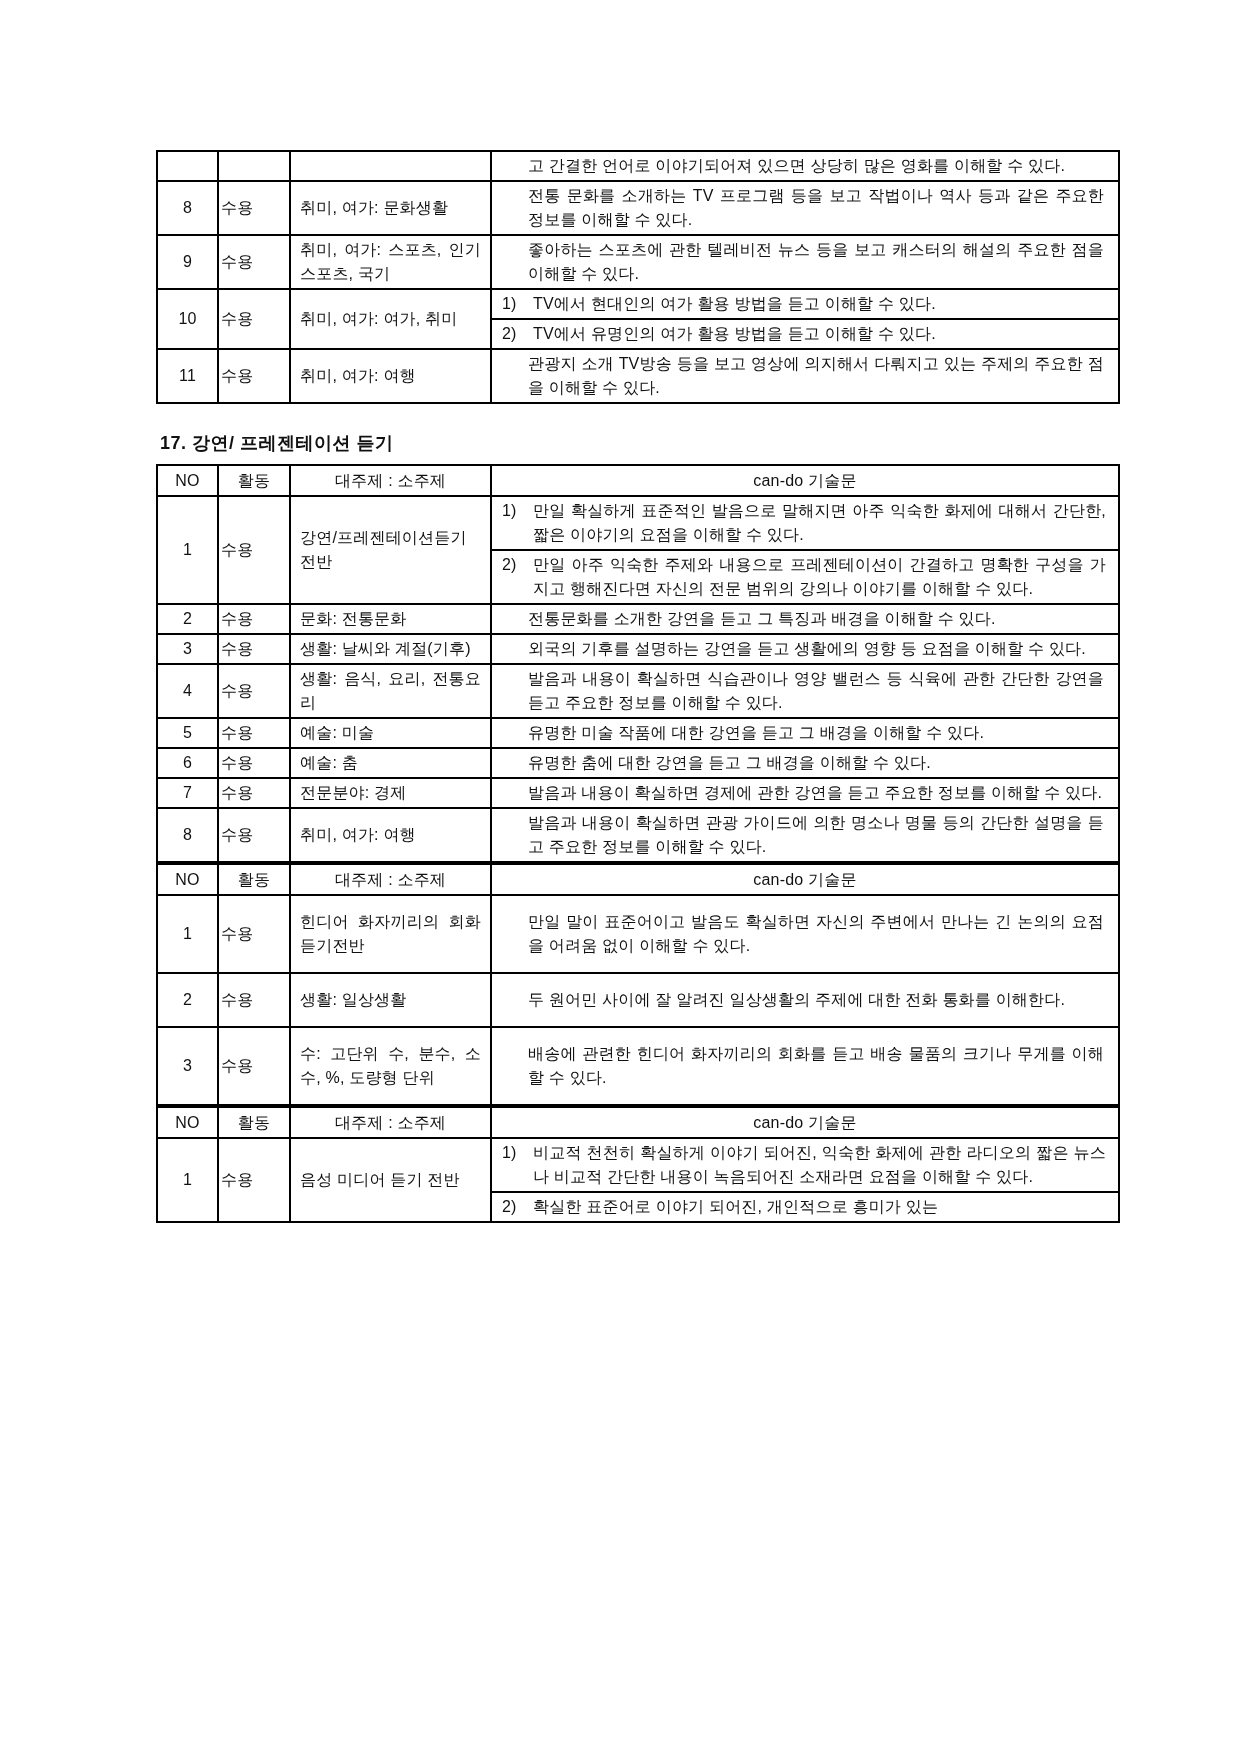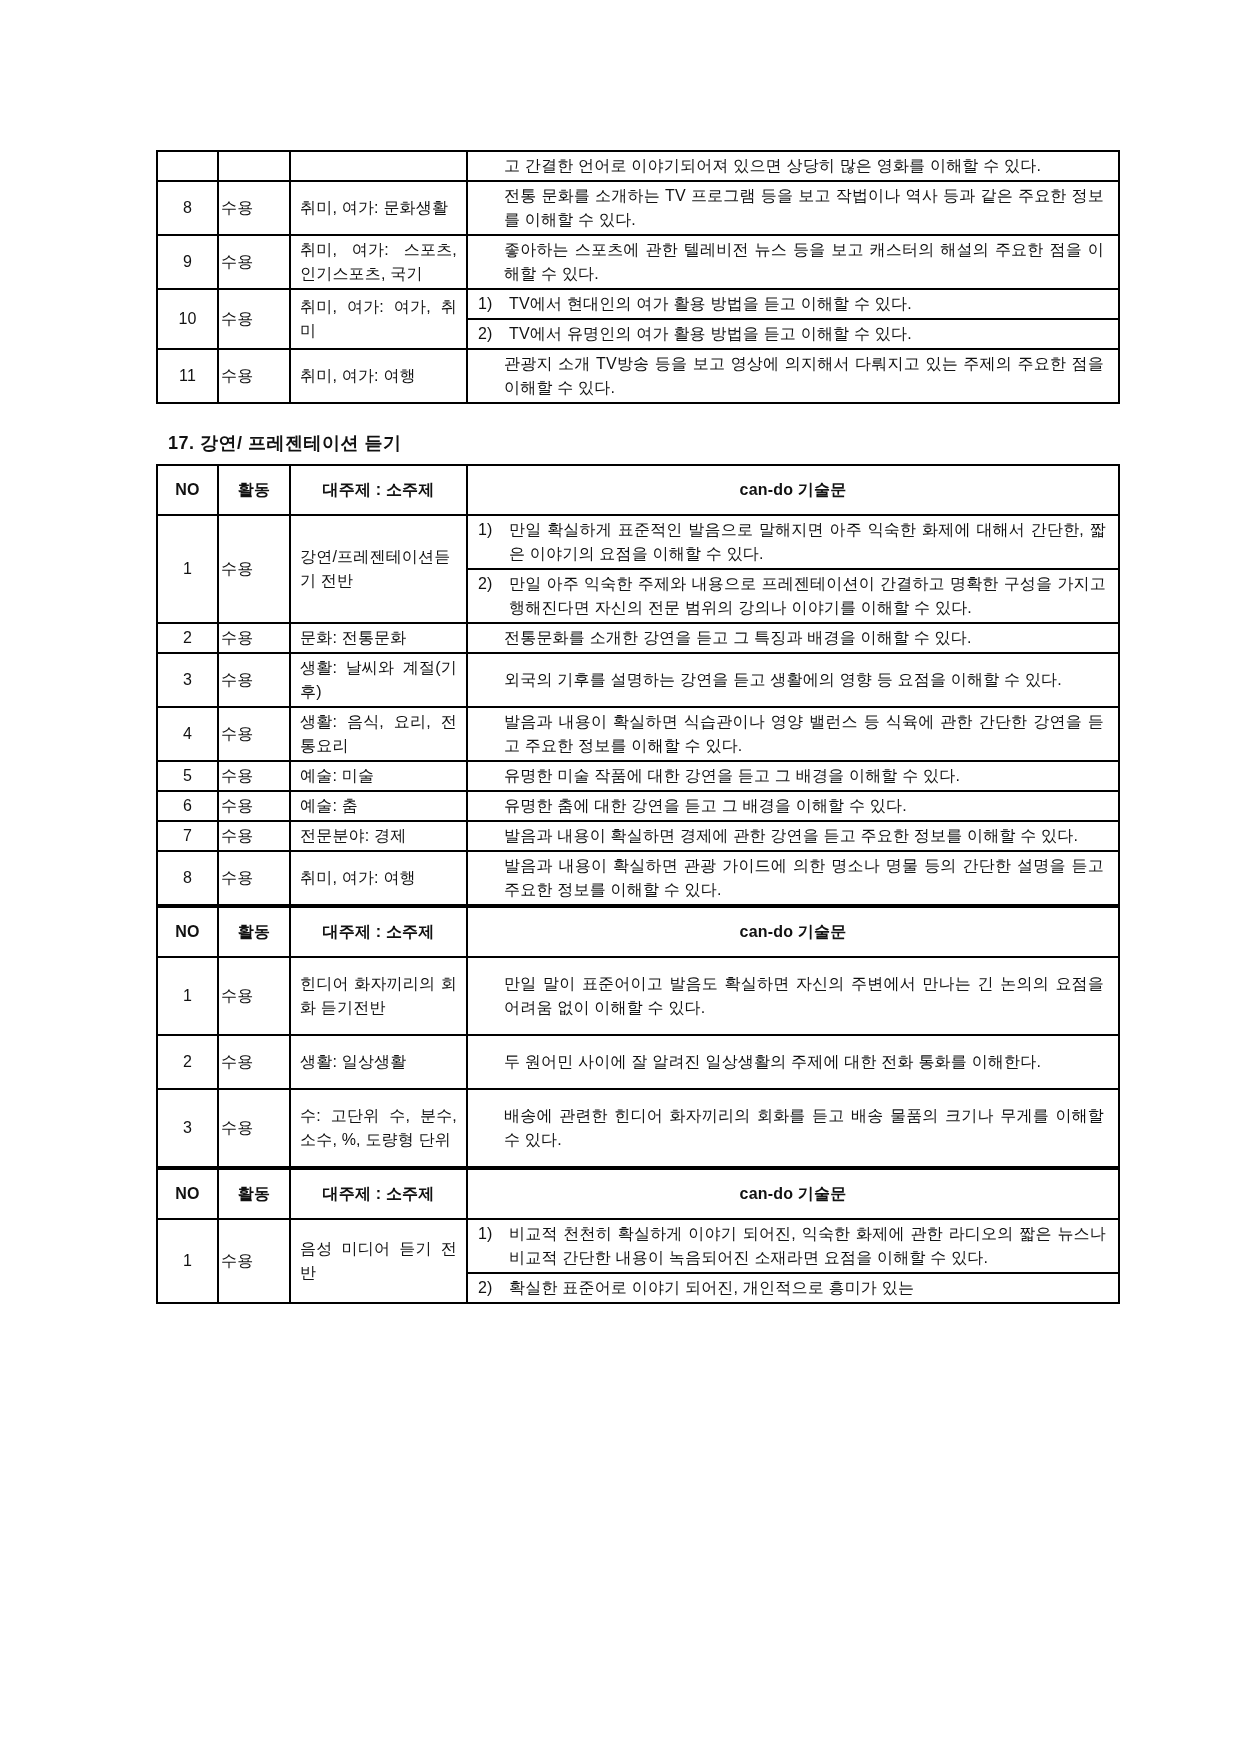--- a/index.html
+++ b/index.html
@@ -8,44 +8,44 @@
     width: 1240px; height: 1753px;
     font-family: "Liberation Sans", sans-serif;
     color: #111111;
     overflow: hidden;
   }
   .page { padding: 150px 120px 0 156px; }
   .sec-title {
     font-weight: bold;
     font-size: 18px;
     letter-spacing: 0.5px;
-    margin: 27px 0 9px 12px;
+    margin: 27px 0 9px 4px;
   }
   table.cando {
     width: 100%;
     border-collapse: collapse;
     table-layout: fixed;
     border-radius: 28px;
   }
   table.cando td {
     border: 2px solid #000000;
     vertical-align: middle;
     font-size: 16px;
     line-height: 24px;
     letter-spacing: 0.2px;
   }
   .c-no    { width: 61px;  text-align: center; padding: 2px 2px; }
   .c-act   { width: 72px;  text-align: left; padding: 2px 2px; }
-  .c-topic { width: 177px; text-align: justify; padding: 2px 9px; word-break: break-all; }
+  .c-topic { width: 201px; text-align: justify; padding: 2px 9px; word-break: break-all; }
   .c-cando { text-align: justify; padding: 2px 14px 2px 36px; word-break: break-all; }
   td.c-cando.numbered { padding: 2px 0; }
   .item { display: flex; align-items: flex-start; }
   .item .num { flex: 0 0 41px; padding-left: 10px; }
   .item .txt { flex: 1; text-align: justify; padding-right: 12px; word-break: break-all; }
-  tr.head td { text-align: center; padding: 12px 4px; height: 31px; font-weight: bold; }
+  tr.head td { text-align: center; padding: 2px 4px; height: 31px; }
   tr.roomy td { padding-top: 14px; padding-bottom: 14px; }
 </style>
 </head>
 <body>
 
 <div class="page">
 
   <table class="cando">
     <tbody>
         <tr>

